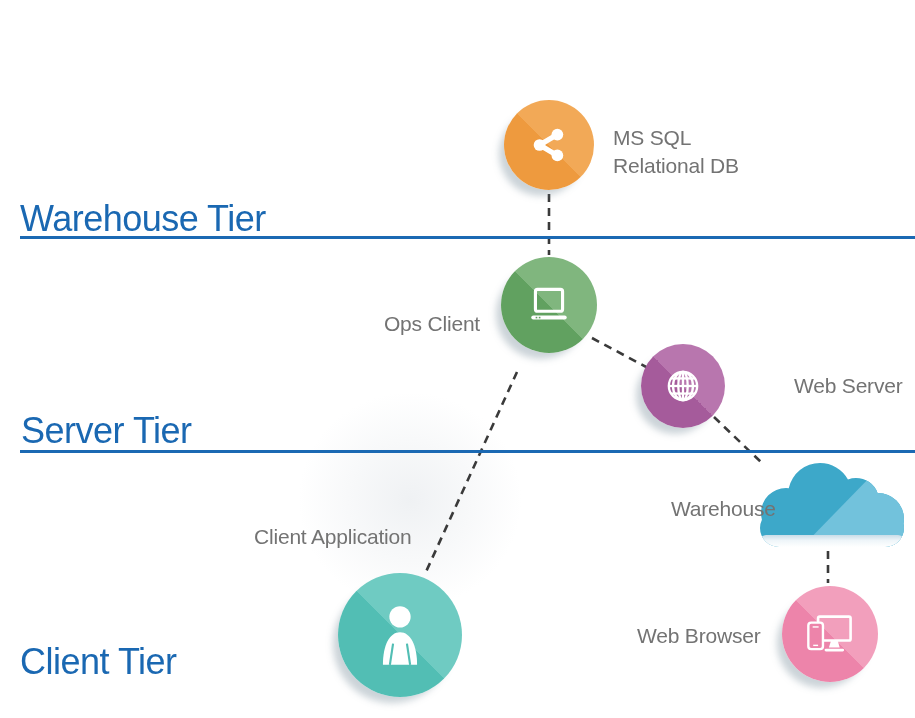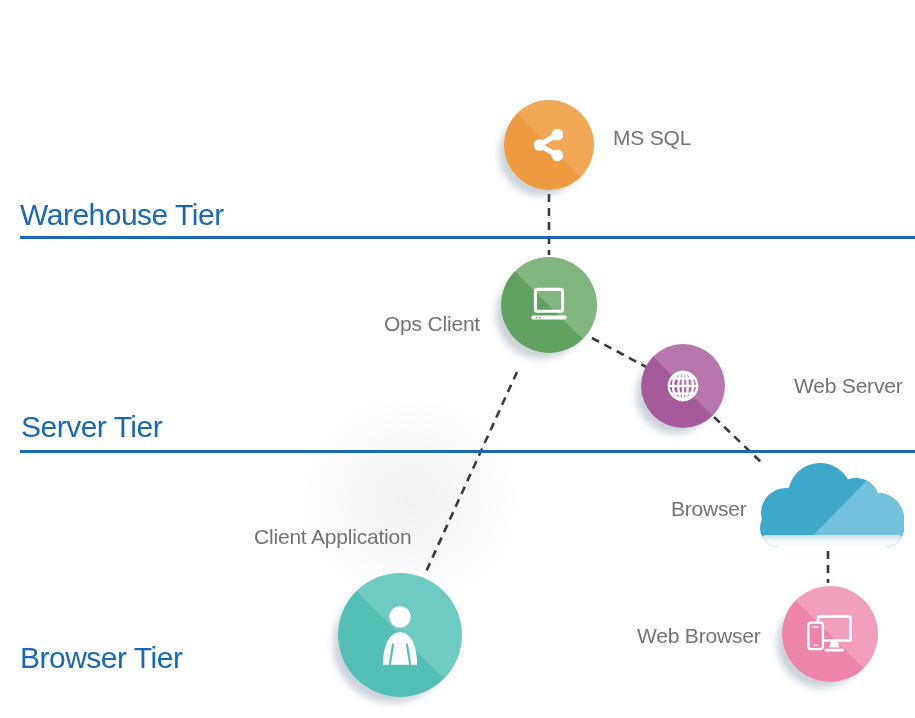--- a/index.html
+++ b/index.html
@@ -17,21 +17,21 @@
   }
   .tier-line{
     position:absolute;left:20px;right:0;height:3px;
     background:#1B69B3;
   }
   .tier-line.warehouse{top:236px;}
   .tier-line.server{top:450px;}
   .tier-label{
     position:absolute;
     color:#1A68B2;
-    font-size:30px;
+    font-size:36px;
     letter-spacing:-0.5px;
     white-space:nowrap;
   }
   .tier-label.warehouse{left:20px;top:198px;}
   .tier-label.server{left:21px;top:410px;}
   .tier-label.client{left:20px;top:641px;}
   .node-label{
     position:absolute;
     color:#737373;
     font-size:21px;
@@ -78,37 +78,38 @@
       <line x1="828" y1="551" x2="828" y2="583"></line>
       <line x1="517" y1="372" x2="425" y2="574"></line>
     </g>
   </svg>
 
   <div class="tier-line warehouse"></div>
   <div class="tier-line server"></div>
 
   <div class="tier-label warehouse">Warehouse Tier</div>
   <div class="tier-label server">Server Tier</div>
-  <div class="tier-label client">Browser Tier</div>
+  <div class="tier-label client">Client Tier</div>
 
   <div class="node node-mssql">
     <span>
       <svg class="icon" width="44" height="44" viewBox="0 0 42 42">
         <g stroke="#ffffff" stroke-width="5" stroke-linecap="round">
           <line x1="12" y1="21" x2="29" y2="11"></line>
           <line x1="12" y1="21" x2="29" y2="31"></line>
         </g>
         <circle cx="12" cy="21" r="5.6" fill="#ffffff"></circle>
         <circle cx="29" cy="11" r="5.6" fill="#ffffff"></circle>
         <circle cx="29" cy="31" r="5.6" fill="#ffffff"></circle>
       </svg>
     </span>
   </div>
   <div class="node-label lbl-mssql">
     <div>MS SQL</div>
+    <div>Relational DB</div>
   </div>
 
   <div class="node node-ops">
     <span>
       <svg class="icon" width="48" height="48" viewBox="0 0 46 46">
         <rect x="10" y="8" width="26" height="21" rx="2" fill="none" stroke="#ffffff" stroke-width="3"></rect>
         <rect x="6" y="33" width="34" height="4" rx="2" fill="#ffffff"></rect>
         <rect x="10.2" y="34.3" width="1.6" height="1.5" fill="#61A160"></rect>
         <rect x="13.2" y="34.3" width="1.6" height="1.5" fill="#61A160"></rect>
       </svg>
@@ -149,21 +150,21 @@
           <stop offset="1" stop-color="#ffffff"></stop>
         </linearGradient>
       </defs>
       <g clip-path="url(#cloudClip)">
         <rect x="0" y="0" width="156" height="90" fill="#3DA8C9"></rect>
         <polygon points="44,90 120,12 156,40 156,90" fill="#72C2DC"></polygon>
         <rect x="6" y="74" width="144" height="12" rx="6" fill="url(#rimGrad)"></rect>
       </g>
     </svg>
   </div>
-  <div class="node-label lbl-internet">Browser</div>
+  <div class="node-label lbl-internet">Warehouse</div>
 
   <div class="node node-clientapp">
     <span>
       <svg class="icon" width="64" height="64" viewBox="0 0 60 60">
         <circle cx="30" cy="13" r="10" fill="#ffffff"></circle>
         <path d="M14,58 C14,40 20,27.5 30,27.5 C40,27.5 46,40 46,58 Z" fill="#ffffff"></path>
         <g stroke="#52BEB4" stroke-width="2" fill="none">
           <line x1="23.5" y1="38" x2="20.5" y2="58"></line>
           <line x1="36.5" y1="38" x2="39.5" y2="58"></line>
         </g>

